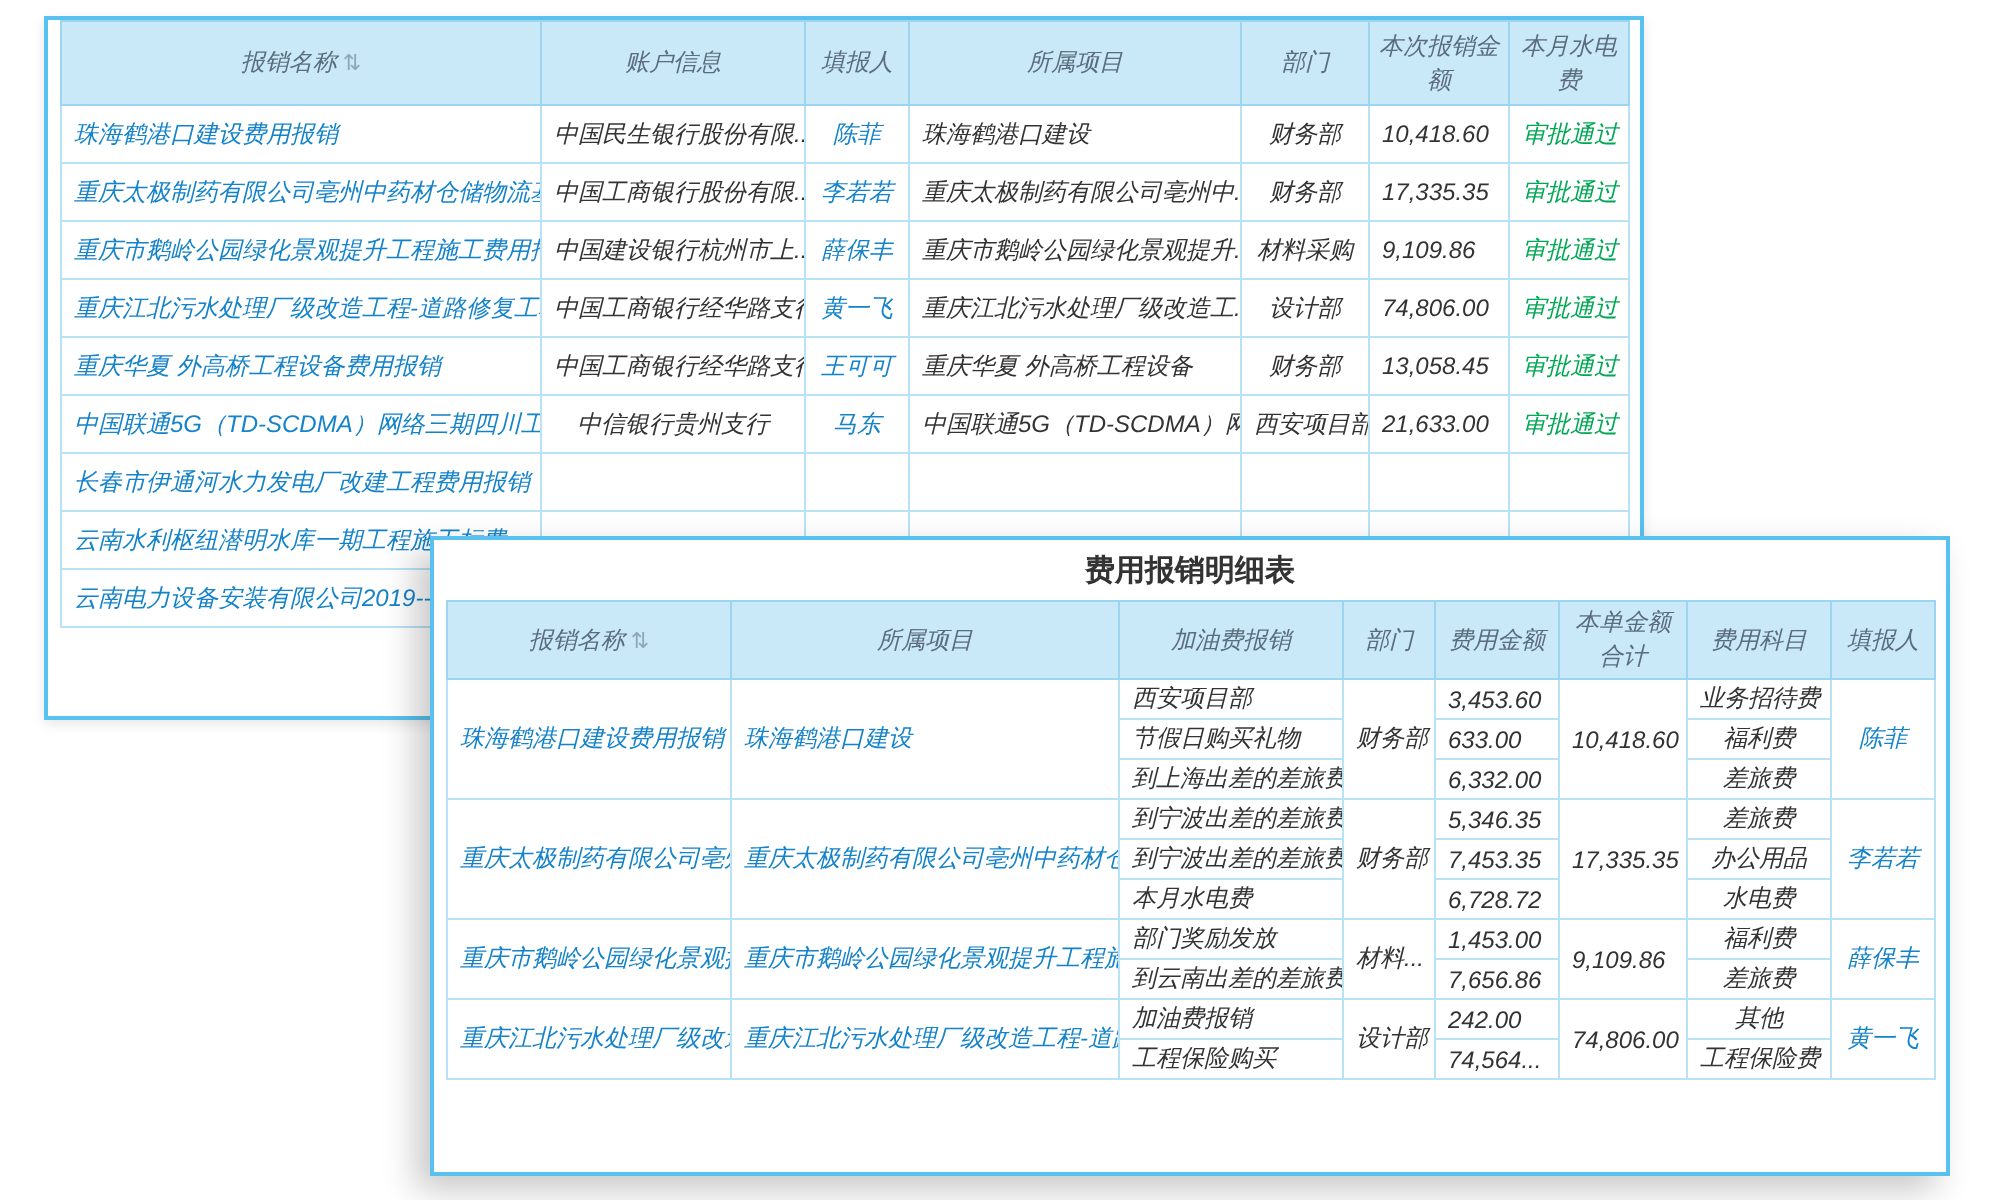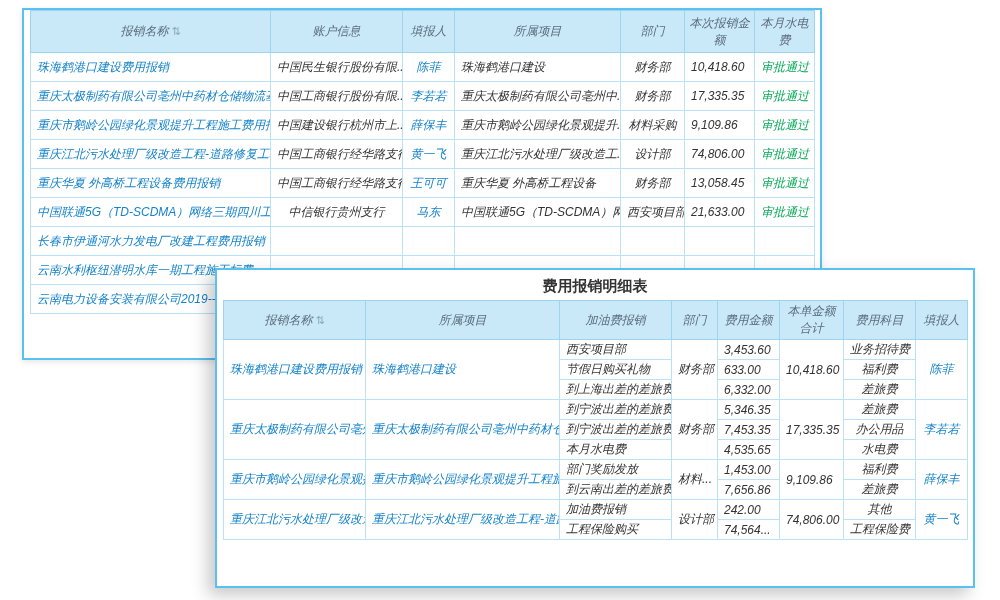--- a/index.html
+++ b/index.html
@@ -225,21 +225,21 @@
             <td class="c-center">差旅费</td>
             <td class="c-center link" rowspan="3">李若若</td>
           </tr>
           <tr>
             <td>到宁波出差的差旅费</td>
             <td class="c-right">7,453.35</td>
             <td class="c-center">办公用品</td>
           </tr>
           <tr>
             <td>本月水电费</td>
-            <td class="c-right">4,535.65</td>
+            <td class="c-right">6,728.72</td>
             <td class="c-center">水电费</td>
           </tr>
           <tr>
             <td class="link" rowspan="2">重庆市鹅岭公园绿化景观提升工...</td>
             <td class="link" rowspan="2">重庆市鹅岭公园绿化景观提升工程施工</td>
             <td>部门奖励发放</td>
             <td class="c-center" rowspan="2">材料...</td>
             <td class="c-right">1,453.00</td>
             <td class="c-right" rowspan="2">9,109.86</td>
             <td class="c-center">福利费</td>

